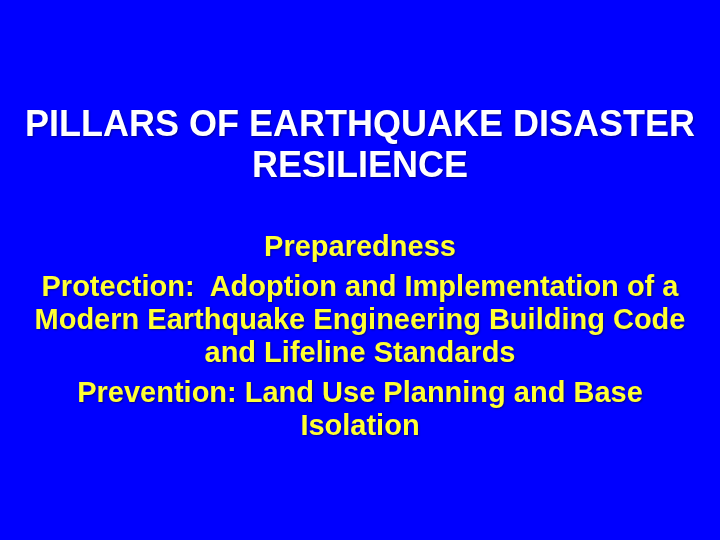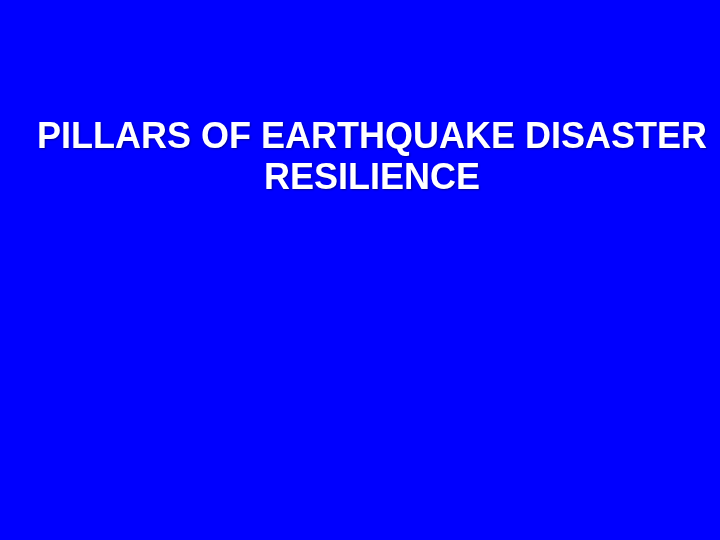--- a/index.html
+++ b/index.html
@@ -14,21 +14,21 @@
     background: var(--bg-color, #0000FF);
     overflow: hidden;
     font-family: "Liberation Sans", "DejaVu Sans", sans-serif;
   }
   .slide-title {
     position: absolute;
     top: 103px;
     left: 50%;
     transform: translateX(-50%);
     width: 690px;
-    margin: 12px;
+    margin: 0;
     text-align: center;
     font-size: 36px;
     line-height: 41px;
     font-weight: bold;
     color: var(--title-color, #FFFFFF);
     text-shadow: 1px 1px 2px rgba(0, 0, 60, 0.55);
   }
   .slide-body {
     position: absolute;
     top: 230px;
@@ -46,13 +46,18 @@
     white-space: pre-wrap; 
     text-shadow: 1px 1px 2px rgba(0, 0, 60, 0.55);
   }
 </style>
 </head>
 <body>
 
 <div class="slide">
   <h1 class="slide-title">PILLARS OF EARTHQUAKE DISASTER RESILIENCE</h1>
 
+  <div class="slide-body">
+    <p>Preparedness</p>
+    <p>Protection:  Adoption and Implementation of a Modern Earthquake Engineering Building Code and Lifeline Standards</p>
+    <p>Prevention: Land Use Planning and Base Isolation</p>
+  </div>
 </div>
 
 </body></html>

